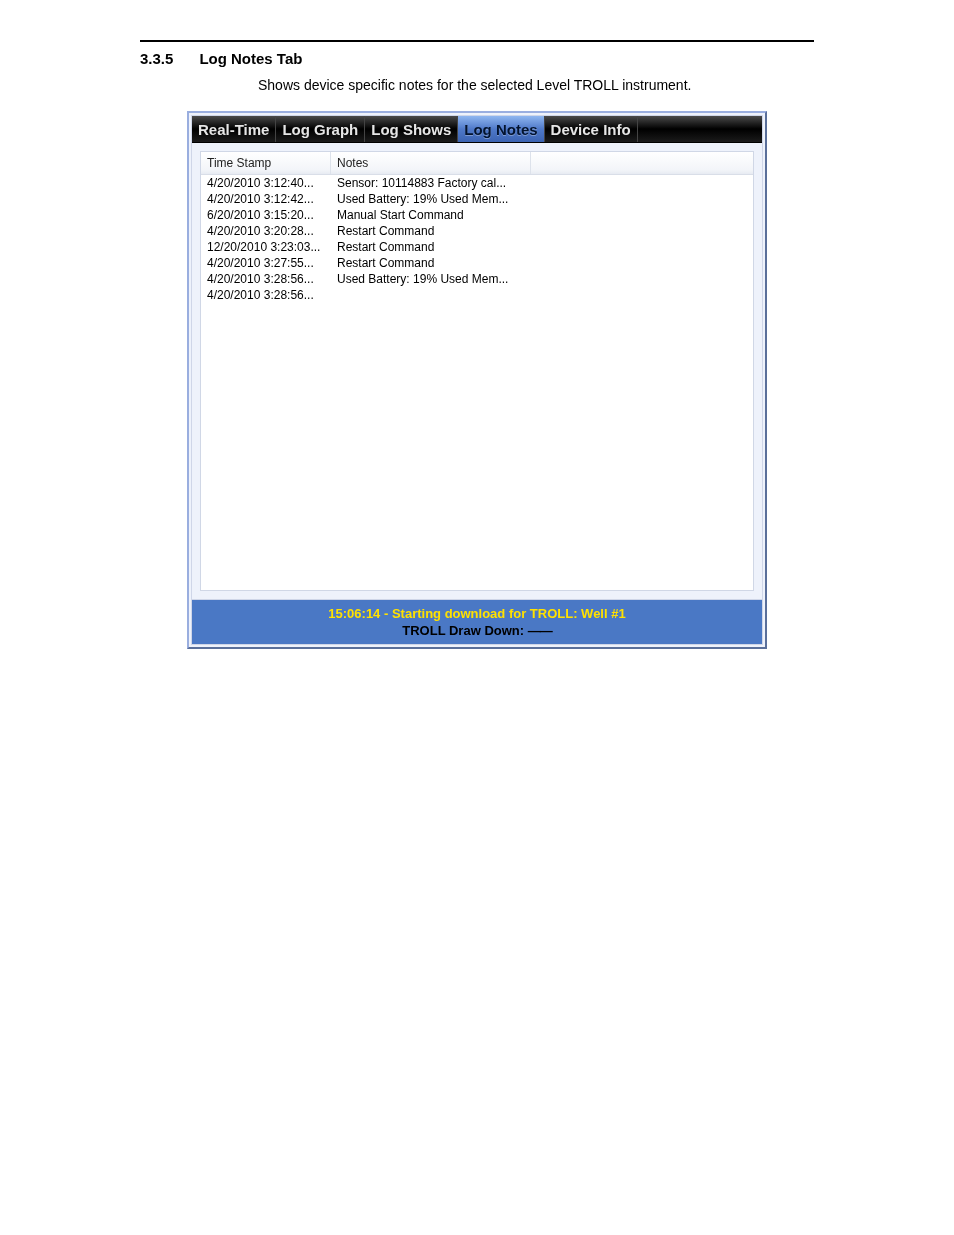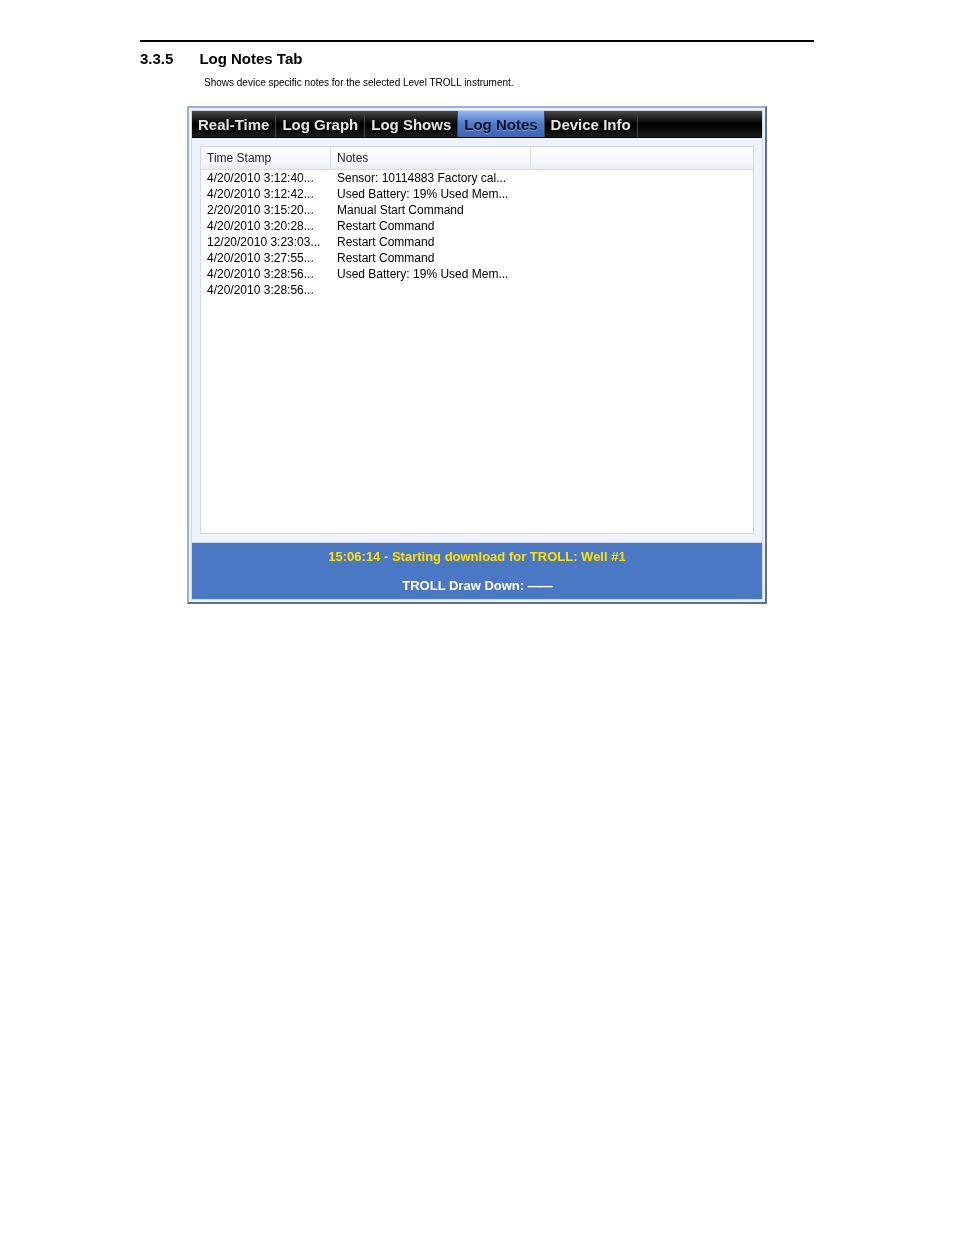--- a/index.html
+++ b/index.html
@@ -23,22 +23,22 @@
   .section-header {
     display: flex;
     gap: 26px;
     font-family: Arial, Helvetica, sans-serif;
     font-weight: bold;
     font-size: 15px;
     margin-bottom: 10px;
   }
   .section-desc {
     font-family: Arial, Helvetica, sans-serif;
-    font-size: 10px;
-    margin-left: 64px;
+    font-size: 14px;
+    margin-left: 118px;
     margin-bottom: 18px;
   }
   .screenshot-frame {
     width: 580px;
     margin: 0 auto;
     border-top: 2px solid #9aaedf;
     border-left: 2px solid #9aaedf;
     border-right: 2px solid #5a6f9a;
     border-bottom: 2px solid #5a6f9a;
     background: #eef2fb;
@@ -75,21 +75,21 @@
     text-shadow: 0 1px 0 rgba(255,255,255,0.3);
   }
   .tab-spacer {
     flex: 1;
     background: linear-gradient(to bottom, #4a4a4a 0%, #000 50%, #1b1b1b 100%);
   }
   .table-wrap {
     margin: 8px;
     background: #fff;
     border: 1px solid #d0d7e6;
-    height: 388px;
+    height: 440px;
     box-sizing: border-box;
     overflow: hidden;
   }
   .table-header {
     display: flex;
     height: 22px;
     border-bottom: 1px solid #d9dee8;
     background: linear-gradient(to bottom, #fff, #f3f5f9 80%, #e7ebf2 100%);
     font-family: Tahoma, sans-serif;
     font-size: 12px;
@@ -136,24 +136,24 @@
     color: #fff;
     text-align: center;
     font-family: Tahoma, sans-serif;
     font-size: 13px;
     padding: 6px 0 6px 0;
     border-top: 1px solid #cfd6e8;
   }
   .status-line1 {
     color: #ffe100;
     font-weight: bold;
-    margin-bottom: 14px;
+    margin-bottom: 2px;
   }
   .status-line2 {
-    color: #ffffff;
+    color: #000000;
     font-weight: bold;
   }
   .dash { letter-spacing: -1px; }
   .footer {
     position: absolute;
     left: 140px;
     right: 140px;
     bottom: 40px;
   }
   .bottom-rule {
@@ -203,21 +203,21 @@
         <div class="rows">
           <div class="row">
             <div class="cell-ts">4/20/2010 3:12:40...</div>
             <div class="cell-note">Sensor: 10114883  Factory cal...</div>
           </div>
           <div class="row">
             <div class="cell-ts">4/20/2010 3:12:42...</div>
             <div class="cell-note">Used Battery: 19% Used Mem...</div>
           </div>
           <div class="row">
-            <div class="cell-ts">2/20/2010 3:15:20...</div>
+            <div class="cell-ts">6/20/2010 3:15:20...</div>
             <div class="cell-note">Manual Start Command</div>
           </div>
           <div class="row">
             <div class="cell-ts">4/20/2010 3:20:28...</div>
             <div class="cell-note">Restart Command</div>
           </div>
           <div class="row">
             <div class="cell-ts">12/20/2010 3:23:03...</div>
             <div class="cell-note">Restart Command</div>
           </div>

